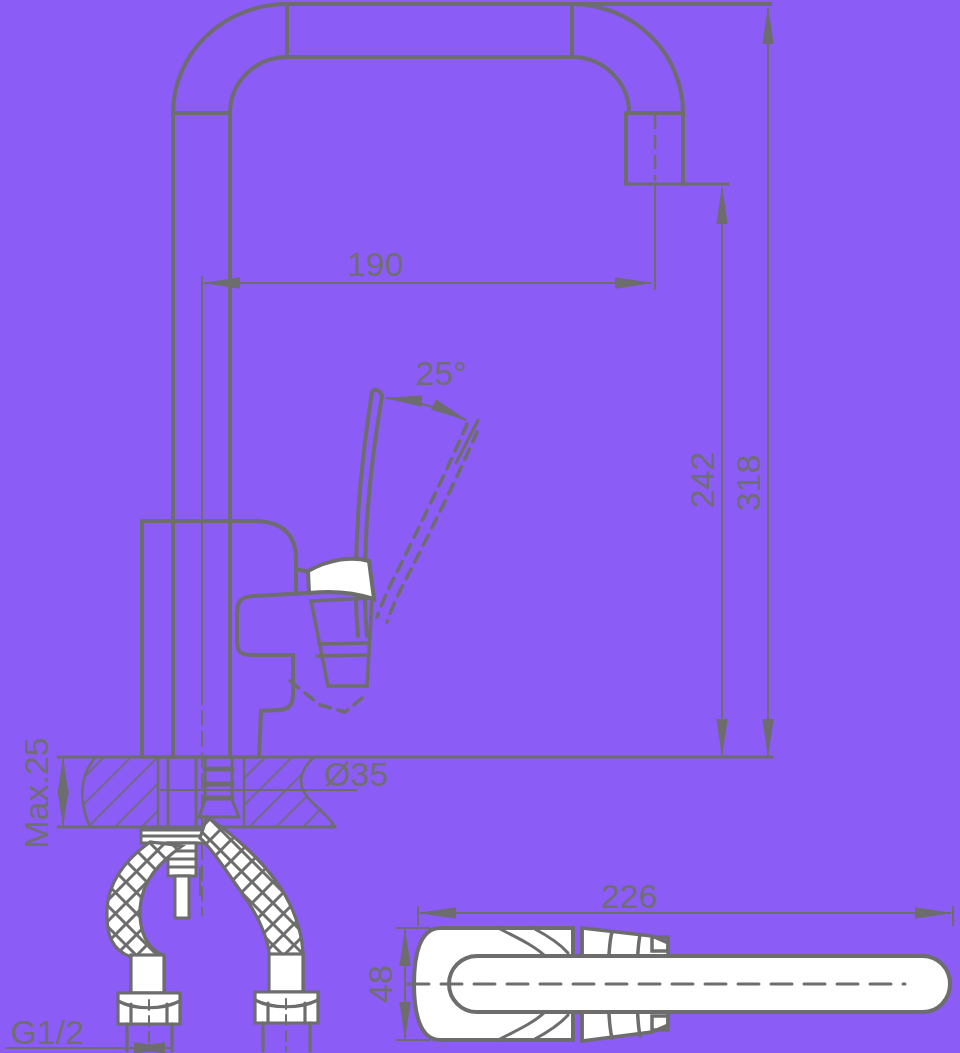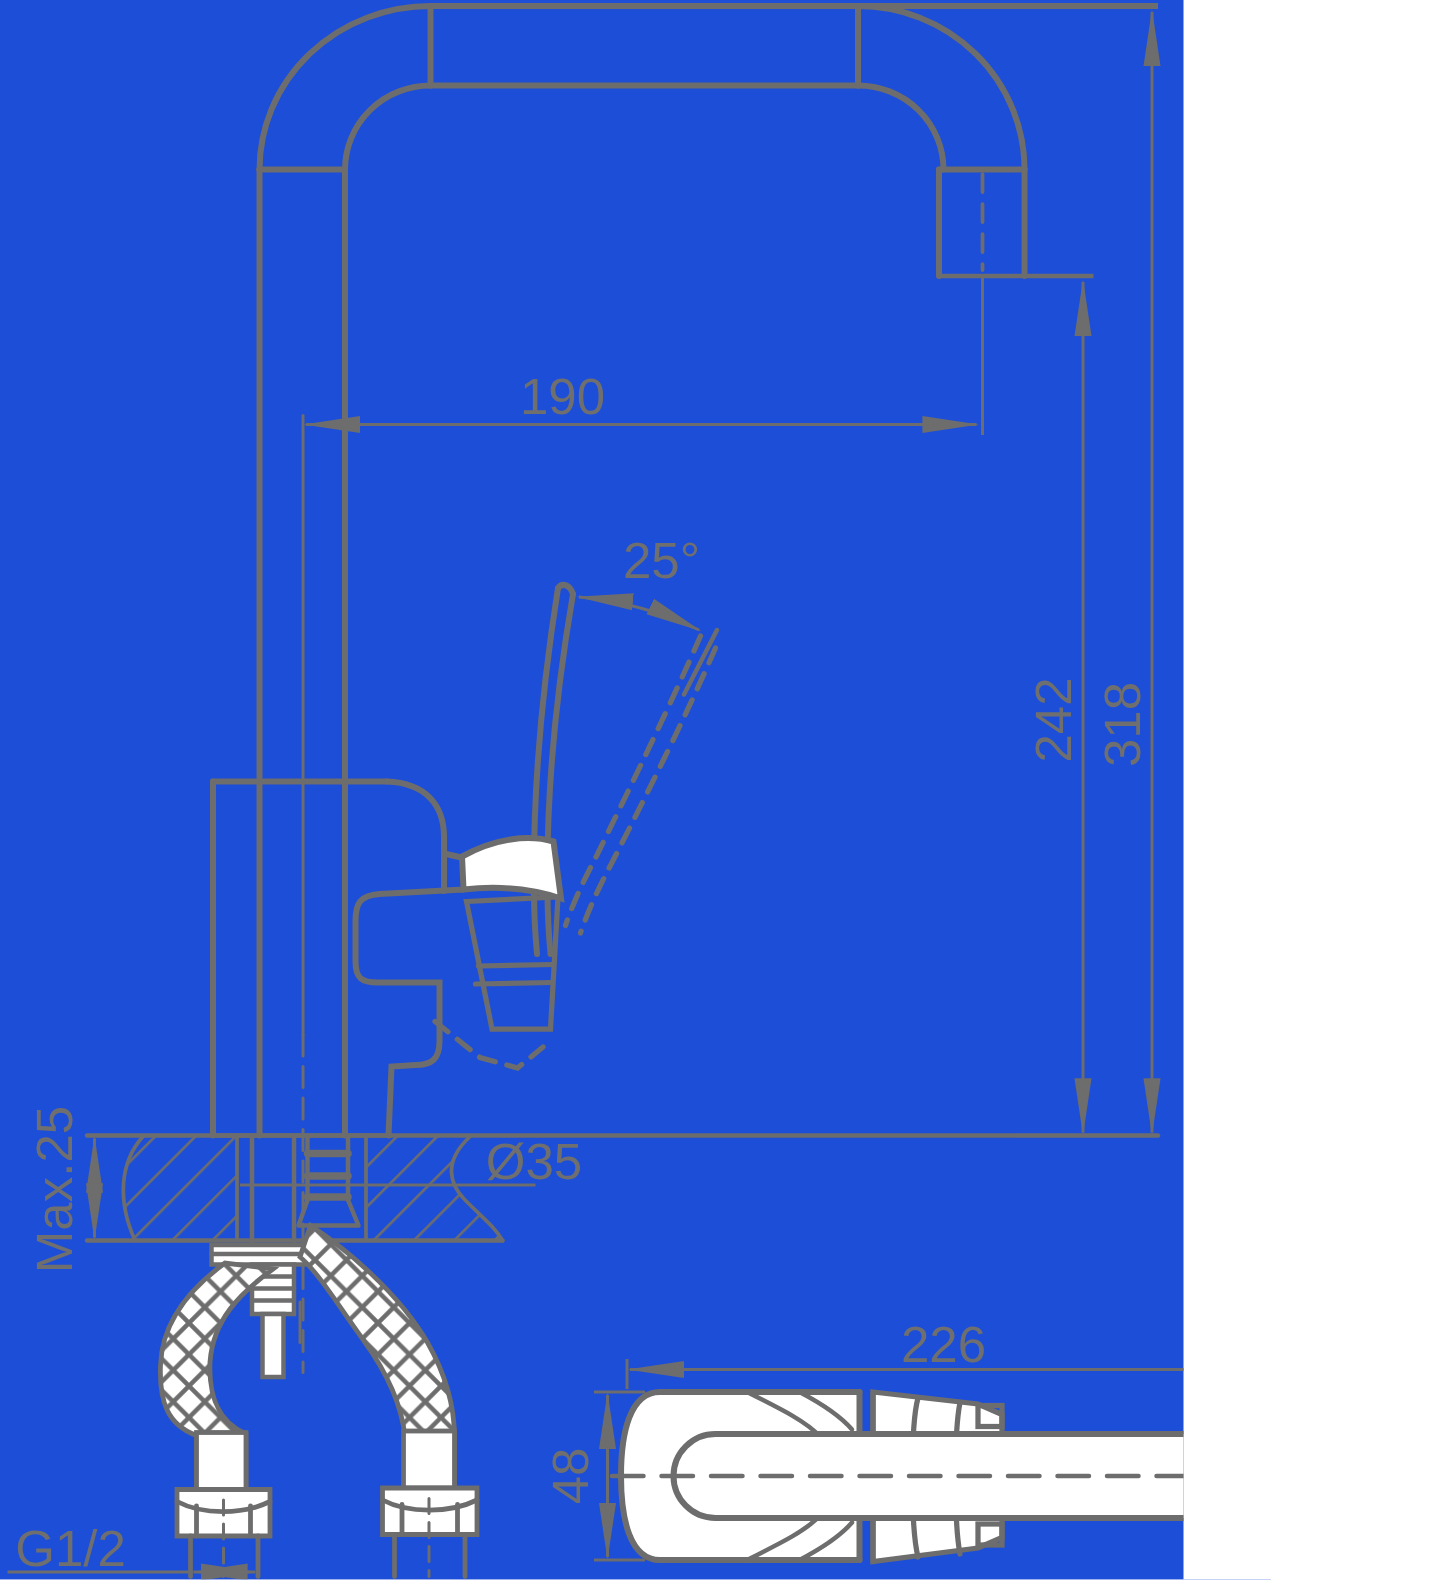--- a/index.html
+++ b/index.html
@@ -1,16 +1,16 @@
 <!DOCTYPE html>
 <html><head>
 <meta charset="utf-8">
 <style>
   html,body{margin:0;padding:0;background:#ffffff;}
-  .page{width:789px;height:1053px;position:relative;background:#1d4ed8;overflow:hidden;}
+  .page{width:960px;height:1053px;position:relative;background:#8b5cf6;overflow:hidden;}
   svg{display:block;}
   text{font-family:"Liberation Sans","DejaVu Sans",sans-serif;fill:#6f6f6f;}
   .dim-text{font-size:34px;}
 </style>
 </head>
 <body>
 
 <div class="page">
 <svg width="960" height="1053" viewBox="0 0 960 1053">
   <defs>

